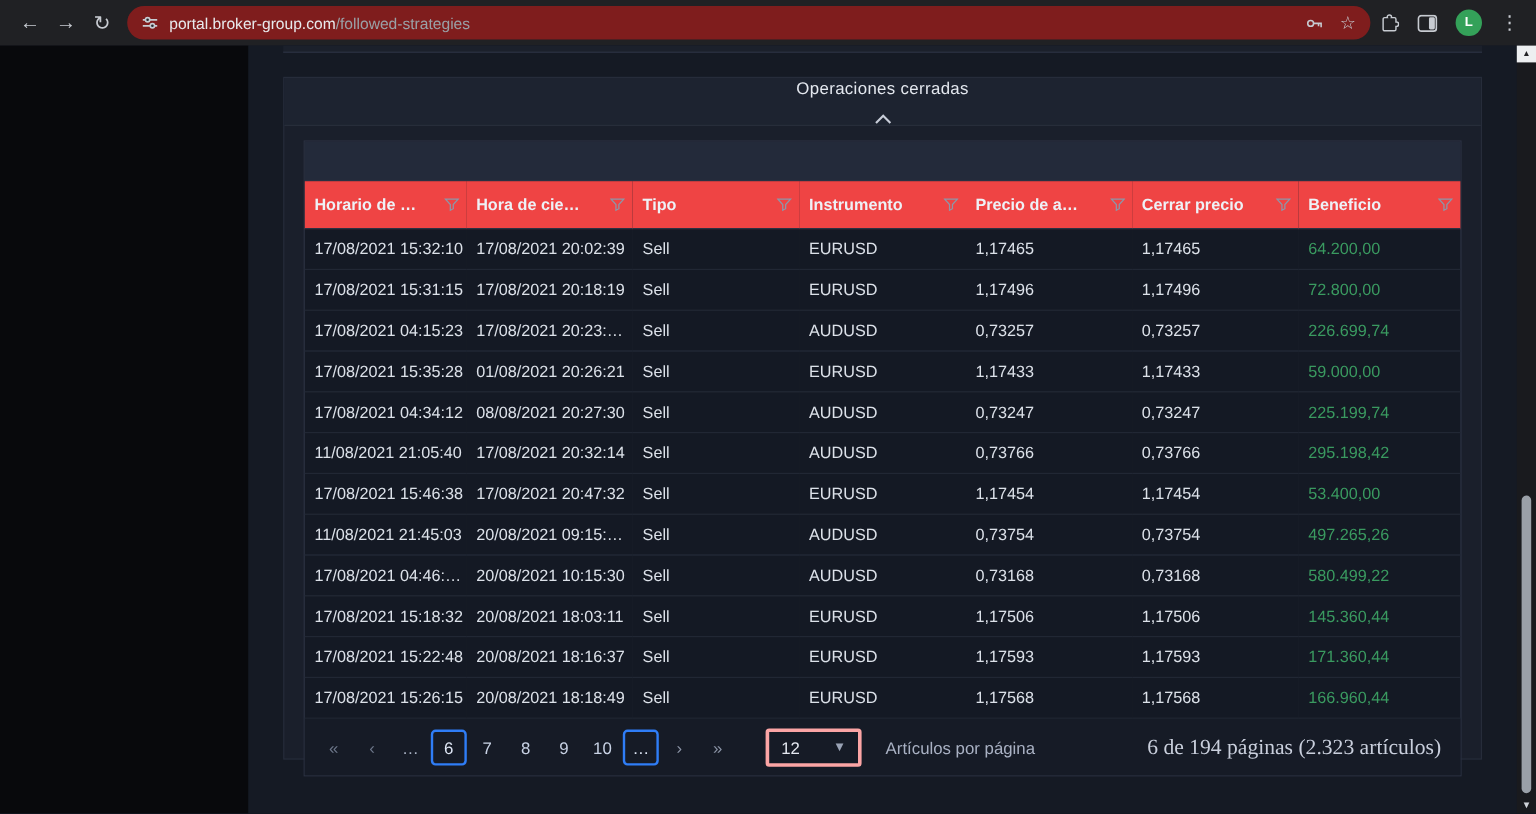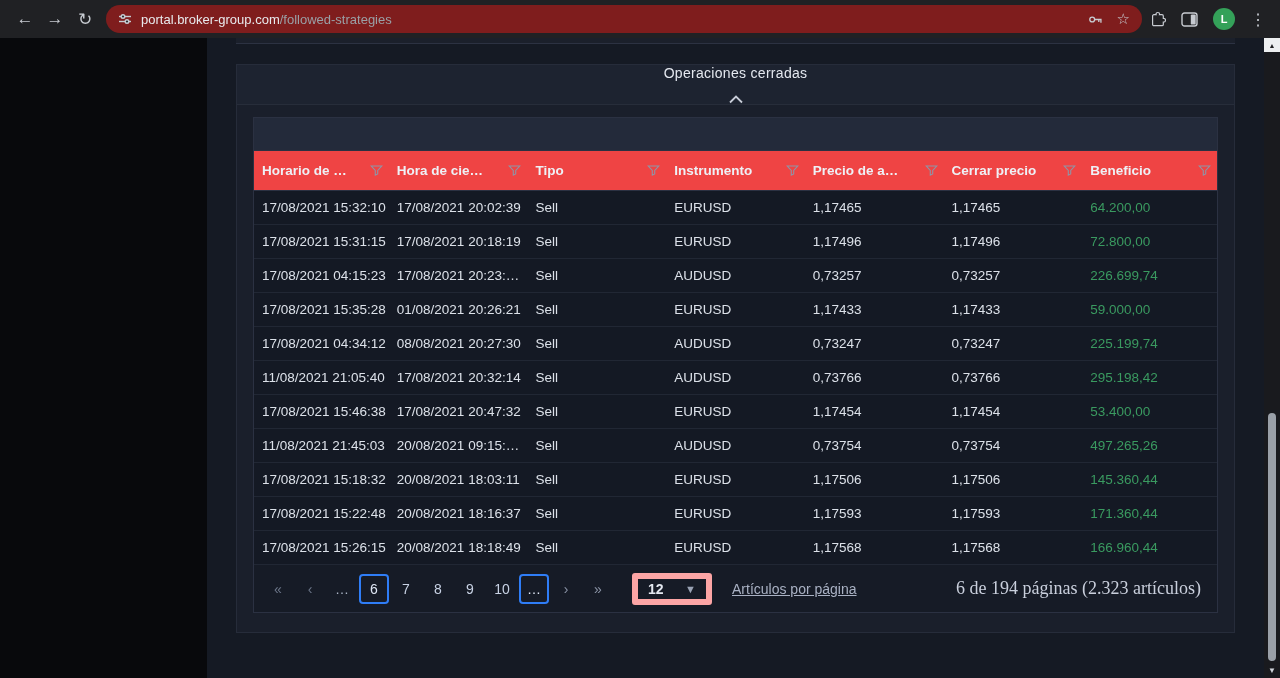--- a/index.html
+++ b/index.html
@@ -52,25 +52,25 @@
   
   .pager { height:47px; background:#161b26; display:flex; align-items:center; padding:0 8px; }
   .pager-buttons { display:flex; align-items:center; }
   .page-btn { min-width:30px; height:30px; box-sizing:border-box; display:flex; align-items:center;
               justify-content:center; border-radius:4px; margin:0 1px; font-size:14px; color:#c8d2e4;
               cursor:pointer; padding:0 4px; }
   .page-btn.first, .page-btn.prev { color:#6c7689; }
   .page-btn.next, .page-btn.last { color:#8a93a5; }
   .page-btn.ellipsis { color:#aab3c4; }
   .page-btn.selected, .page-btn.focused { border:2px solid var(--accent,#2f7df6); color:#dfe7f5; }
-  .page-size { margin-left:18px; width:80px; height:32px; box-sizing:border-box; border:6px solid #fca5a5;
+  .page-size { margin-left:24px; width:80px; height:32px; box-sizing:border-box; border:3px solid #fca5a5;
                border-radius:3px; display:flex; align-items:center; justify-content:space-between;
-               padding:0 10px; color:#e4e8f0; font-size:14px; cursor:pointer;font-weight:bold; }
+               padding:0 10px; color:#e4e8f0; font-size:14px; cursor:pointer; }
   .page-size .caret { color:#9aa3b5; font-size:11px; }
-  .page-size-label { margin-left:20px; color:#a9b1c3; font-size:14px;text-decoration:underline; }
+  .page-size-label { margin-left:20px; color:#a9b1c3; font-size:14px; }
   .pager-summary { margin-left:auto; padding-right:8px; color:#c9cfdc; font-size:18px;font-family:Liberation Serif, serif; }
 
   
   .scrollbar { position:absolute; left:1264px; top:38px; width:16px; height:640px; background:#191a1e; }
   .sb-up { position:absolute; top:0; left:0; width:16px; height:14px; background:#edeff1; color:#202124;
            font-size:7px; display:flex; align-items:center; justify-content:center; cursor:pointer; }
   .sb-thumb { position:absolute; left:4px; top:375px; width:8px; height:248px; background:#9aa0a8;
               border-radius:5px; cursor:pointer; }
   .sb-down { position:absolute; bottom:1px; left:0; width:16px; height:13px; color:#cfd3d9; font-size:8px;
              display:flex; align-items:center; justify-content:center; cursor:pointer; }
@@ -289,20 +289,29 @@
             <td class="benefit">53.400,00</td>
           </tr>
           <tr>
             <td>11/08/2021 21:45:03</td>
             <td>20/08/2021 09:15:…</td>
             <td>Sell</td>
             <td>AUDUSD</td>
             <td>0,73754</td>
             <td>0,73754</td>
             <td class="benefit">497.265,26</td>
+          </tr>
+          <tr>
+            <td>17/08/2021 04:46:…</td>
+            <td>20/08/2021 10:15:30</td>
+            <td>Sell</td>
+            <td>AUDUSD</td>
+            <td>0,73168</td>
+            <td>0,73168</td>
+            <td class="benefit">580.499,22</td>
           </tr>
           <tr>
             <td>17/08/2021 15:18:32</td>
             <td>20/08/2021 18:03:11</td>
             <td>Sell</td>
             <td>EURUSD</td>
             <td>1,17506</td>
             <td>1,17506</td>
             <td class="benefit">145.360,44</td>
           </tr>

